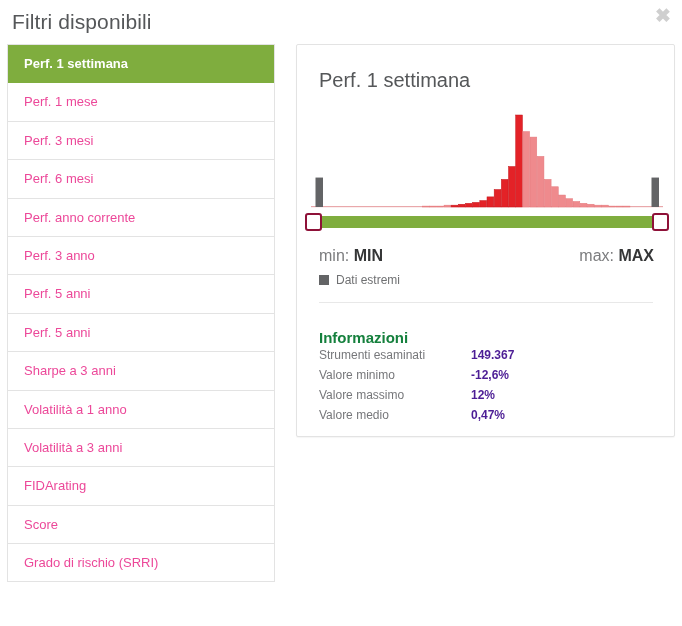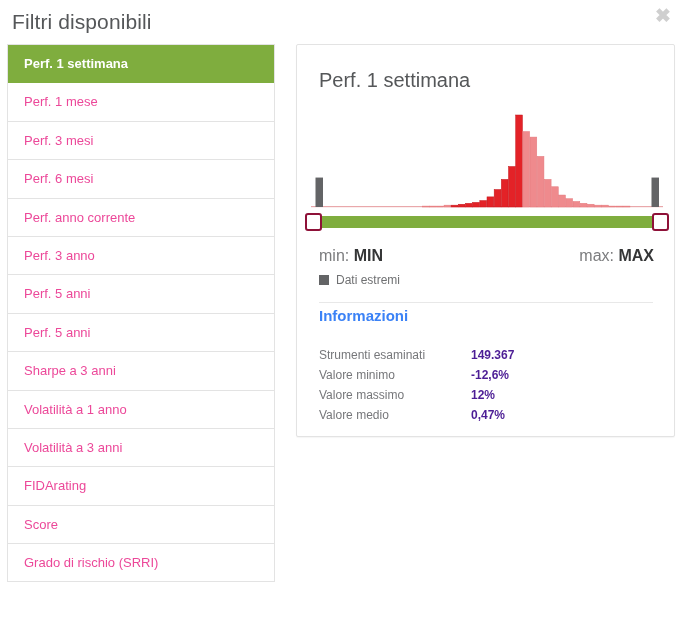--- a/index.html
+++ b/index.html
@@ -155,24 +155,24 @@
   
   #info-divider {
     position: absolute;
     left: 22px; top: 257px;
     width: 334px;
     height: 1px;
     background: #e8e8e8;
   }
   #info-heading {
     position: absolute;
-    left: 22px; top: 262px;
+    left: 22px; top: 284px;
     font-size: 15px;
     font-weight: bold;
-    color: #3b82f6;
+    color: #15803d;
   }
   #info-table {
     position: absolute;
     left: 22px; top: 303px;
     width: 300px;
     border-collapse: collapse;
     font-size: 12px;
   }
   #info-table td { padding: 0 0 6px 0; vertical-align: top; }
   #info-table td.k { color: #76777a; width: 152px; }

